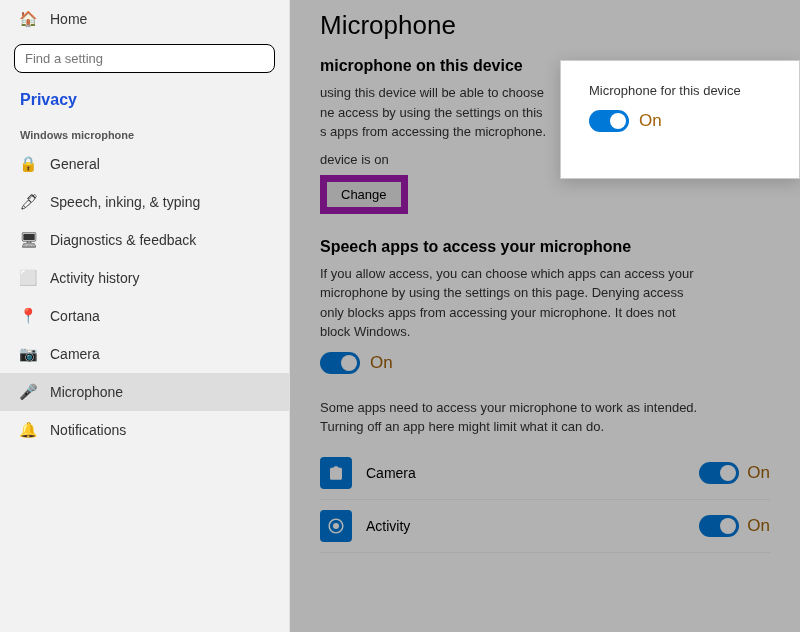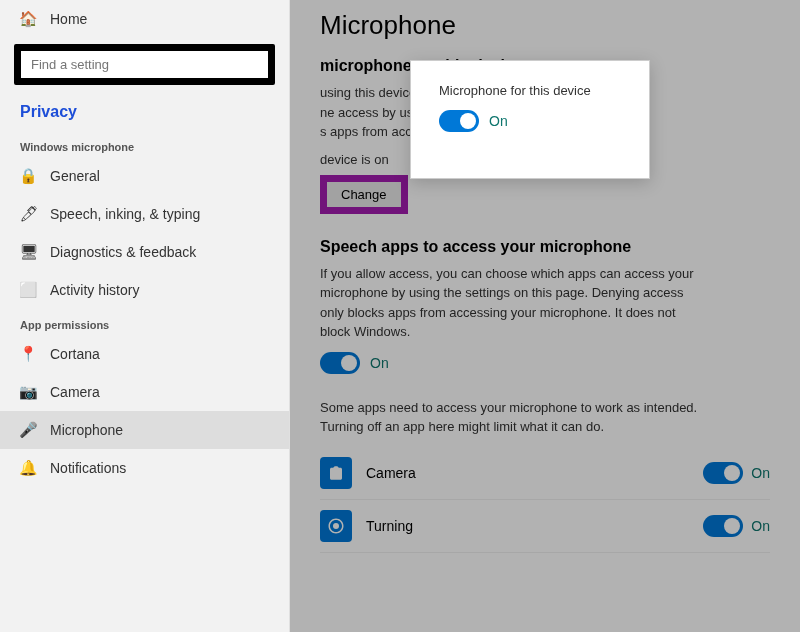--- a/index.html
+++ b/index.html
@@ -24,22 +24,22 @@
       overflow-y: auto;
       border-right: 1px solid #e0e0e0;
     }
 
     .sidebar-search {
       margin: 6px 14px 10px 14px;
     }
     .sidebar-search input {
       width: 100%;
       padding: 6px 10px;
-      border: 7px solid #000000;
-      border-radius: 2px;
+      border: 1px solid #000000;
+      border-radius: 8px;
       font-size: 13px;
       background: white;
     }
 
     .sidebar-section-title {
       font-size: 11px;
       font-weight: 600;
       color: #555;
       padding: 10px 20px 4px 20px;
       text-transform: none;
@@ -145,22 +145,22 @@
       width: 16px;
       height: 16px;
       border-radius: 50%;
       background: white;
       top: 3px;
       transition: left 0.15s;
     }
     .toggle.on::after { left: 21px; }
 
     .toggle-label {
-      font-size: 14px;
-      color: #0f766e;
+      font-size: 17px;
+      color: #a16207;
     }
 
     .app-row {
       display: flex;
       align-items: center;
       padding: 10px 0;
       border-bottom: 1px solid #f0f0f0;
     }
     .app-icon {
       width: 32px;
@@ -181,21 +181,21 @@
     }
 
     
     .popup-overlay {
       position: absolute;
       top: 0; left: 0; right: 0; bottom: 0;
       background: rgba(0,0,0,0.3);
       z-index: 10;
       display: flex;
       align-items: flex-start;
-      justify-content: center;
+      justify-content: flex-end;
       padding-top: 60px;
       padding-left: 0px;
     }
 
     .popup {
       background: white;
       border: 1px solid #ccc;
       box-shadow: 0 4px 16px rgba(0,0,0,0.18);
       padding: 22px 28px 22px 28px;
       min-width: 240px;
@@ -242,21 +242,20 @@
   </div>
   <div class="sidebar-item">
     <span class="icon">🖥</span>
     <span>Diagnostics &amp; feedback</span>
   </div>
   <div class="sidebar-item">
     <span class="icon">⬜</span>
     <span>Activity history</span>
   </div>
 
-  <div class="sidebar-section-title">App permissions</div>
 
   <div class="sidebar-item">
     <span class="icon">📍</span>
     <span>Cortana</span>
   </div>
   <div class="sidebar-item">
     <span class="icon">📷</span>
     <span>Camera</span>
   </div>
   <div class="sidebar-item active">
@@ -312,21 +311,21 @@
     <span class="toggle-label" style="margin-left:8px;">On</span>
   </div>
 
   <div class="app-row">
     <div class="app-icon cortana-icon-bg">
       <svg width="18" height="18" viewBox="0 0 24 24" fill="white">
         <circle cx="12" cy="12" r="4" fill="white"></circle>
         <path d="M12 2C6.48 2 2 6.48 2 12s4.48 10 10 10 10-4.48 10-10S17.52 2 12 2zm0 18c-4.42 0-8-3.58-8-8s3.58-8 8-8 8 3.58 8 8-3.58 8-8 8z" fill="white"></path>
       </svg>
     </div>
-    <span class="app-name">Turning</span>
+    <span class="app-name">Activity</span>
     <div class="toggle on"></div>
     <span class="toggle-label" style="margin-left:8px;">On</span>
   </div>
 
   
   <div class="popup-overlay">
     <div class="popup">
       <div class="popup-title">Microphone for this device</div>
       <div class="toggle-row">
         <div class="toggle on"></div>

